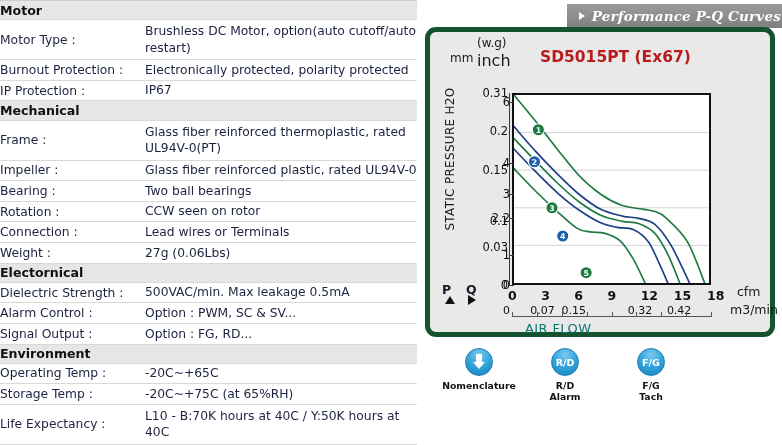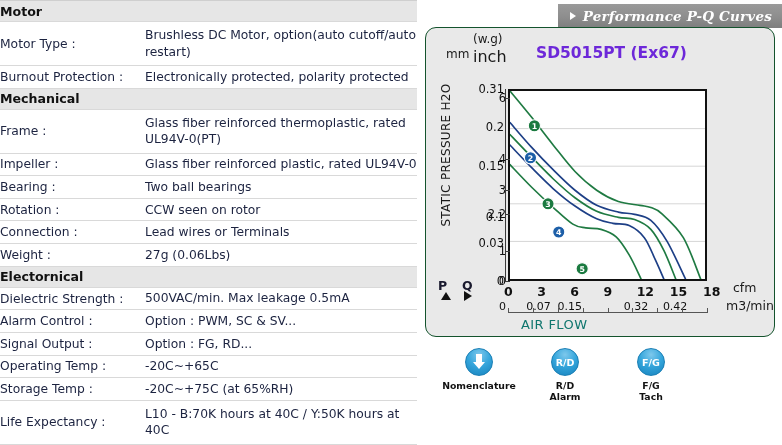--- a/index.html
+++ b/index.html
@@ -44,54 +44,54 @@
   }
 
   
   #chart-side{
     position:absolute;left:418px;top:0;width:364px;height:445px;
     background:#ffffff;
   }
   #pq-banner{
     position:absolute;right:0;top:4px;
     height:24px;
-    padding:0 10px 0 12px;
+    padding:0 1px 0 12px;
     display:flex;align-items:center;gap:7px;
     background:linear-gradient(to bottom,#9a9a9a,#8e8e8e 52%,#7e7e7e);
     color:#ffffff;
     font-family:"DejaVu Serif","Liberation Serif",serif;
     font-style:italic;font-weight:bold;
     font-size:13.5px;
     letter-spacing:.2px;
     white-space:nowrap;
   }
   #pq-banner .tri{
     width:0;height:0;
     border-left:6px solid #ffffff;
     border-top:4px solid transparent;
     border-bottom:4px solid transparent;
   }
 
   #chart-panel{
     position:absolute;left:7px;top:27px;
     width:350px;height:310px;
     background:#e9e9e9;
-    border:1px solid #14532d;
+    border:5px solid #14532d;
     border-radius:11px;
     box-sizing:border-box;
   }
 
   
   .cap{position:absolute;white-space:nowrap;color:#1a1a1a;}
   #cap-wg{left:47px;top:4px;font-size:12px;}
   #cap-mm{left:20px;top:19px;font-size:12px;}
   #cap-inch{left:47px;top:19px;font-size:16px;}
   #chart-title{
     position:absolute;left:110px;top:16px;
-    font-size:15.5px;font-weight:bold;color:#6d28d9;white-space:nowrap;
+    font-size:15.5px;font-weight:bold;color:#b91c1c;white-space:nowrap;
   }
   #ylabel{
     position:absolute;left:-65px;top:120px;
     width:170px;text-align:center;
     transform:rotate(-90deg);
     font-size:12px;letter-spacing:.3px;color:#1a1a1a;
     white-space:nowrap;
   }
   #xlabel{
     position:absolute;left:95px;top:289px;
@@ -173,20 +173,24 @@
           <td colspan="2">Motor</td>
         </tr>
         <tr>
           <td class="k">Motor Type :</td>
           <td class="v">Brushless DC Motor, option(auto cutoff/auto restart)</td>
         </tr>
         <tr>
           <td class="k">Burnout Protection :</td>
           <td class="v">Electronically protected, polarity protected</td>
         </tr>
+        <tr>
+          <td class="k">IP Protection :</td>
+          <td class="v">IP67</td>
+        </tr>
         <tr class="section-row">
           <td colspan="2">Mechanical</td>
         </tr>
         <tr>
           <td class="k">Frame :</td>
           <td class="v">Glass fiber reinforced thermoplastic, rated UL94V-0(PT)</td>
         </tr>
         <tr>
           <td class="k">Impeller :</td>
           <td class="v">Glass fiber reinforced plastic, rated UL94V-0</td>
@@ -214,20 +218,23 @@
           <td class="k">Dielectric Strength :</td>
           <td class="v">500VAC/min. Max leakage 0.5mA</td>
         </tr>
         <tr>
           <td class="k">Alarm Control :</td>
           <td class="v">Option : PWM, SC &amp; SV...</td>
         </tr>
         <tr>
           <td class="k">Signal Output :</td>
           <td class="v">Option : FG, RD...</td>
+        </tr>
+        <tr class="section-row">
+          <td colspan="2">Environment</td>
         </tr>
         <tr>
           <td class="k">Operating Temp :</td>
           <td class="v">-20C~+65C</td>
         </tr>
         <tr>
           <td class="k">Storage Temp :</td>
           <td class="v">-20C~+75C (at 65%RH)</td>
         </tr>
         <tr>

